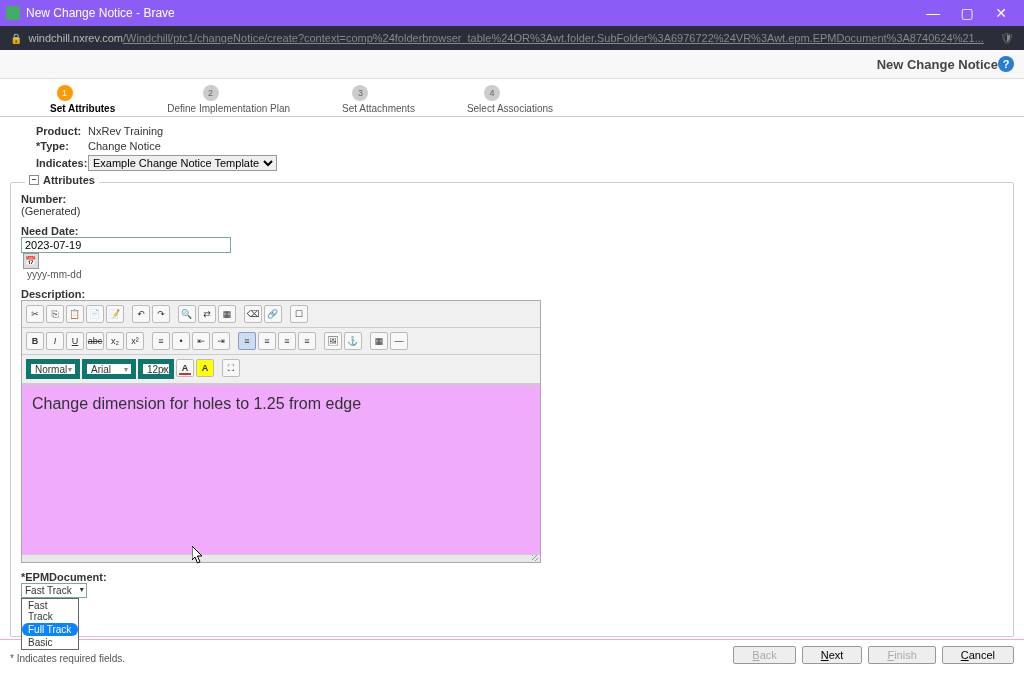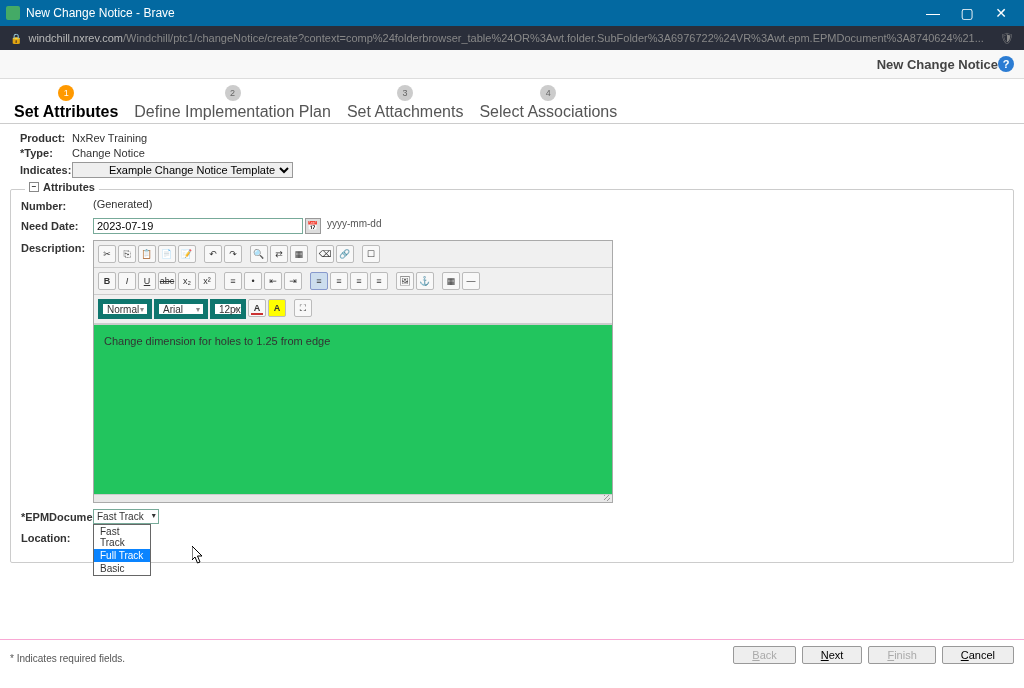--- a/index.html
+++ b/index.html
@@ -1,19 +1,19 @@
 <!DOCTYPE html>
 <html><head>
 <meta charset="utf-8">
 <style>
 * { box-sizing: border-box; margin: 0; padding: 0; font-family: Arial, sans-serif; }
 body { background: #fff; font-size: 11px; color: #333; width: 1024px; height: 688px; overflow: hidden; }
 
 
-.titlebar { background: #0369a1; color: #fff; height: 26px; display: flex; align-items: center; padding: 0 6px; }
+.titlebar { background: #8b5cf6; color: #fff; height: 26px; display: flex; align-items: center; padding: 0 6px; }
 .titlebar .app-icon { width: 14px; height: 14px; background: #4a6; border-radius: 2px; margin-right: 6px; }
 .titlebar .title { flex: 1; font-size: 12px; }
 .titlebar .win-btns { display: flex; gap: 20px; margin-right: 10px; }
 .titlebar .win-btn { width: 14px; height: 14px; display: flex; align-items: center; justify-content: center; font-size: 14px; color: #fff; cursor: pointer; }
 
 
 .urlbar { background: #2a2e3a; color: #b8b8b8; height: 24px; display: flex; align-items: center; padding: 0 10px; font-size: 11px; }
 .urlbar .lock { margin-right: 6px; font-size: 10px; }
 .urlbar .url { flex: 1; white-space: nowrap; overflow: hidden; text-overflow: ellipsis; }
 .urlbar .shield { margin-left: 10px; color: #888; }
@@ -21,63 +21,63 @@
 
 .page-header { background: #f8f8f8; border-bottom: 1px solid #ddd; padding: 6px 10px; display: flex; align-items: center; }
 .page-header .title { font-size: 13px; font-weight: bold; color: #444; flex: 1; text-align: right; }
 .page-header .help-icon { width: 16px; height: 16px; background: #2b7cd3; border-radius: 50%; color: #fff; display: flex; align-items: center; justify-content: center; font-size: 11px; font-weight: bold; }
 
 
 .wizard { display: flex; padding: 4px 10px 0; border-bottom: 1px solid #ccc; gap: 8px; }
 .wizard-step { display: flex; flex-direction: column; align-items: center; padding: 2px 4px; cursor: pointer; }
 .wizard-step .circle { width: 16px; height: 16px; border-radius: 50%; background: #ccc; display: flex; align-items: center; justify-content: center; font-size: 9px; color: #666; }
 .wizard-step.active .circle { background: #f90; color: #fff; }
-.wizard-step .label { font-size: 16px; margin-top: 2px; color: #555; }
+.wizard-step .label { font-size: 10px; margin-top: 2px; color: #555; margin-left: 36px; }
 .wizard-step.active .label { color: #000; font-weight: bold; }
 
 
 .info-block { padding: 8px 20px; }
-.info-row { display: flex; align-items: center; margin-bottom: 3px; font-size: 11px; }
+.info-row { display: flex; align-items: center; margin-bottom: 3px; font-size: 11px; margin-left: 16px; }
 .info-row .lbl { width: 52px; font-weight: bold; color: #333; }
 .info-row .req::before { content: "*"; }
 .info-row .val { color: #333; }
-.info-row select { font-size: 11px; border: 1px solid #999; padding-left: 32px; }
+.info-row select { font-size: 11px; border: 1px solid #999; }
 
 
 .attr-fieldset { margin: 0 10px; border: 1px solid #ccc; border-radius: 2px; padding: 8px 10px 12px; position: relative; }
 .attr-fieldset .legend { position: absolute; top: -9px; left: 14px; background: #fff; padding: 0 4px; font-weight: bold; font-size: 11px; display: flex; align-items: center; }
 .attr-fieldset .legend .toggle { width: 10px; height: 10px; border: 1px solid #888; margin-right: 4px; display: flex; align-items: center; justify-content: center; font-size: 8px; line-height: 1; }
 
-.attr-row { display: flex; align-items: flex-start; margin-bottom: 6px; font-size: 11px; }
+.attr-row { display: flex; align-items: flex-start; margin-bottom: 6px; font-size: 11px; flex-direction: column; }
 .attr-row .albl { width: 72px; font-weight: bold; text-align: left; padding-top: 2px; }
 .attr-row .albl.req::before { content: "*"; }
 .attr-row input[type=text] { border: 1px solid #7a9; padding: 1px 3px; font-size: 11px; width: 210px; }
 .attr-row .date-input { width: 70px; }
 .attr-row .cal-icon { width: 16px; height: 16px; background: #ddd; border: 1px solid #999; margin-left: 2px; display: inline-block; vertical-align: middle; font-size: 9px; text-align: center; line-height: 14px; }
 .attr-row .hint { margin-left: 6px; color: #555; font-size: 10px; }
 
 
 .rte { border: 1px solid #aaa; background: #f0f0f0; width: 520px; }
 .rte-toolbar { display: flex; flex-wrap: wrap; padding: 4px; gap: 2px; border-bottom: 1px solid #ccc; }
 .rte-toolbar.row2 { border-bottom: 1px solid #ccc; }
 .rte-btn { width: 18px; height: 18px; border: 1px solid #bbb; background: #f8f8f8; display: flex; align-items: center; justify-content: center; font-size: 9px; cursor: pointer; border-radius: 2px; }
 .rte-btn.active { background: #cde; border-color: #89c; }
 .rte-sep { width: 4px; }
 .rte-select { height: 20px; border: 5px solid #0f766e; background: #fff; font-size: 10px; padding: 0 14px 0 4px; display: flex; align-items: center; position: relative; cursor: pointer; }
 .rte-select::after { content: "▾"; position: absolute; right: 3px; font-size: 8px; color: #888; }
-.rte-content { background: #22c55e; min-height: 170px; padding: 10px; font-size: 11px; color: #333; border-top: 1px solid #ccc; }
+.rte-content { background: #f0abfc; min-height: 170px; padding: 10px; font-size: 16px; color: #333; border-top: 1px solid #ccc; }
 .rte-resize { height: 8px; background: #e8e8e8; border-top: 1px solid #ccc; position: relative; }
 .rte-resize::after { content: ""; position: absolute; right: 2px; bottom: 1px; width: 6px; height: 6px; background: repeating-linear-gradient(135deg, #999 0 1px, transparent 1px 3px); }
 
 
 .complexity-select { border: 1px solid #7a9; background: #fff; padding: 1px 14px 1px 3px; font-size: 10px; position: relative; display: inline-block; cursor: pointer; }
 .complexity-select::after { content: "▾"; position: absolute; right: 2px; font-size: 8px; }
 .dropdown-list { position: absolute; border: 1px solid #666; background: #fff; font-size: 10px; margin-top: 0; z-index: 10; }
 .dropdown-list .opt { padding: 1px 6px; cursor: pointer; }
-.dropdown-list .opt.highlight { background: #0a84ff; color: #fff; }
+.dropdown-list .opt.highlight { background: #0a84ff; color: #fff; border-radius: 6px; }
 
 
 .footer { position: absolute; bottom: 18px; left: 0; right: 0; border-top: 1px solid #f9a8d4; padding: 6px 10px; display: flex; align-items: flex-end; }
 .footer .req-note { font-size: 10px; color: #555; flex: 1; }
 .footer .btns { display: flex; gap: 6px; }
 .footer button { padding: 2px 18px; font-size: 11px; border: 1px solid #999; background: #eee; border-radius: 2px; cursor: pointer; }
 .footer button:disabled { color: #aaa; }
 .footer button .ul { text-decoration: underline; }
 
 
@@ -93,21 +93,21 @@
   <div class="win-btns">
     <div class="win-btn">—</div>
     <div class="win-btn">▢</div>
     <div class="win-btn">✕</div>
   </div>
 </div>
 
 <div class="urlbar">
   <span class="lock">🔒</span>
   <span class="url">
-    <span>windchill.nxrev.com</span><span style="color:#888;">/Windchill/ptc1/changeNotice/create?context=comp%24folderbrowser_table%24OR%3Awt.folder.SubFolder%3A6976722%24VR%3Awt.epm.EPMDocument%3A8740624%21...</span>
+    <span>windchill.nxrev.com</span><span style="color:#888;text-decoration:underline;">/Windchill/ptc1/changeNotice/create?context=comp%24folderbrowser_table%24OR%3Awt.folder.SubFolder%3A6976722%24VR%3Awt.epm.EPMDocument%3A8740624%21...</span>
   </span>
   <span class="shield">🛡</span>
 </div>
 
 <div class="page-header">
   <div class="title">New Change Notice</div>
   <div class="help-icon">?</div>
 </div>
 
 <div class="wizard">

